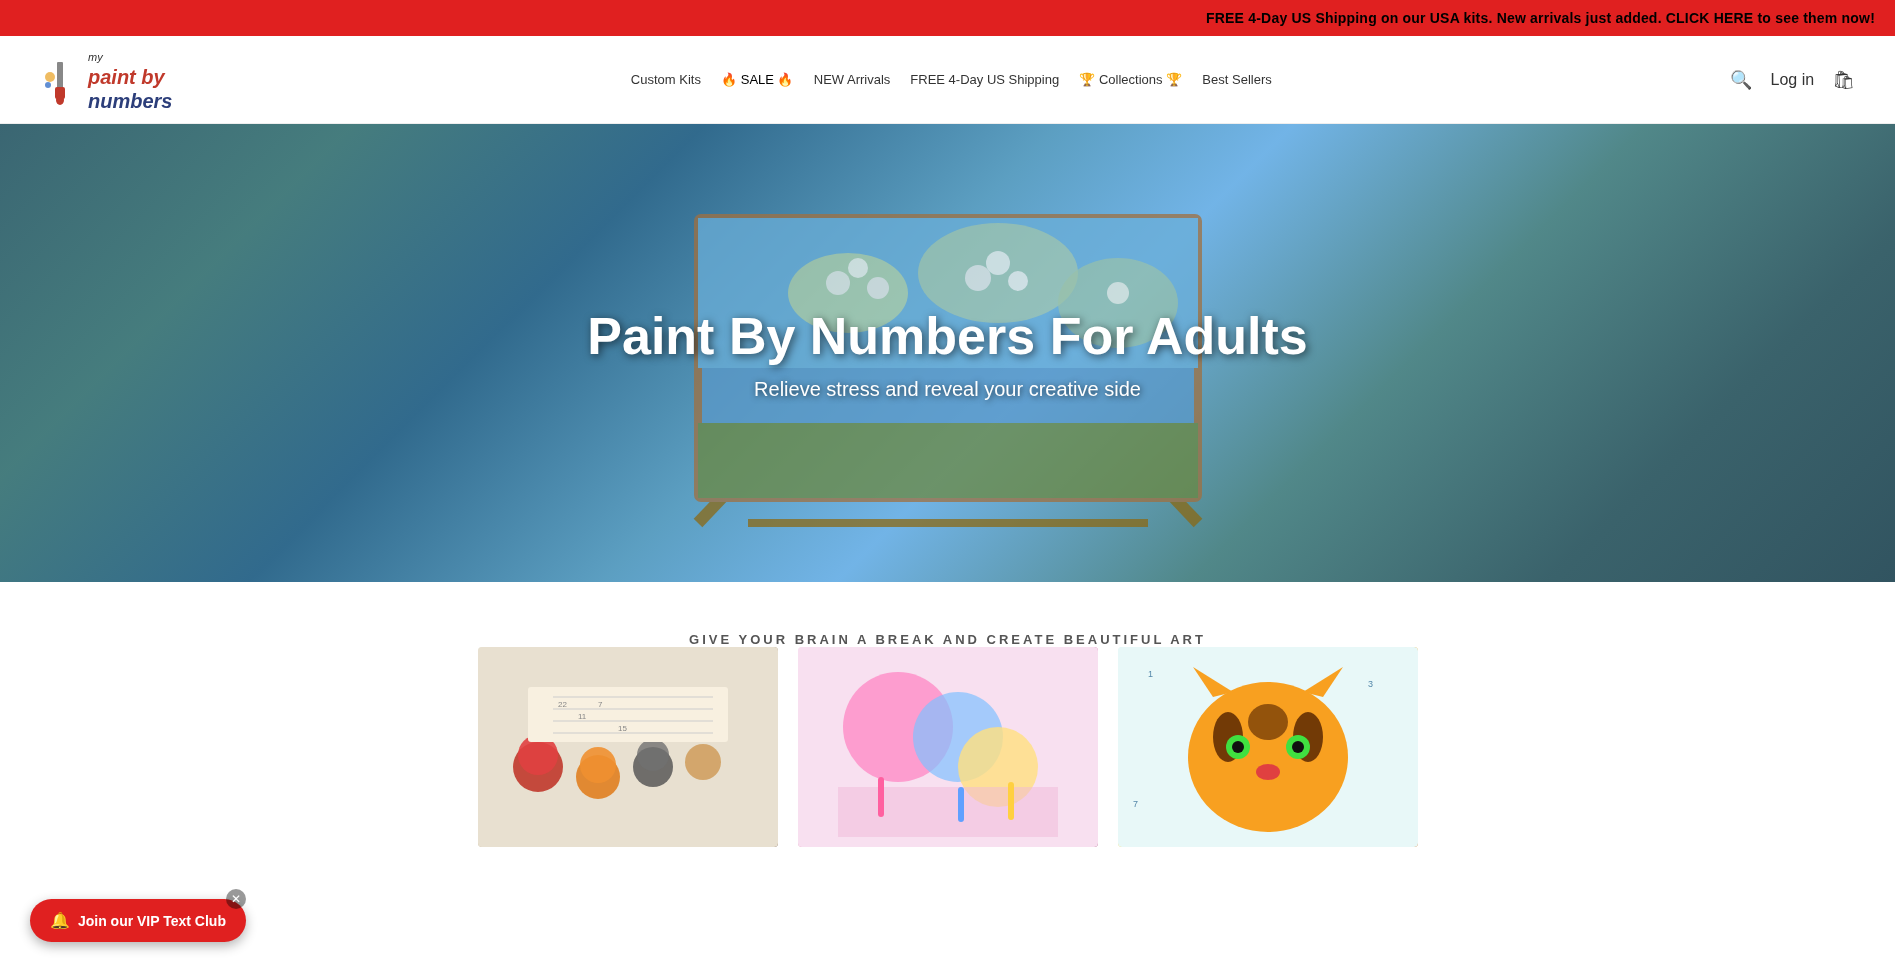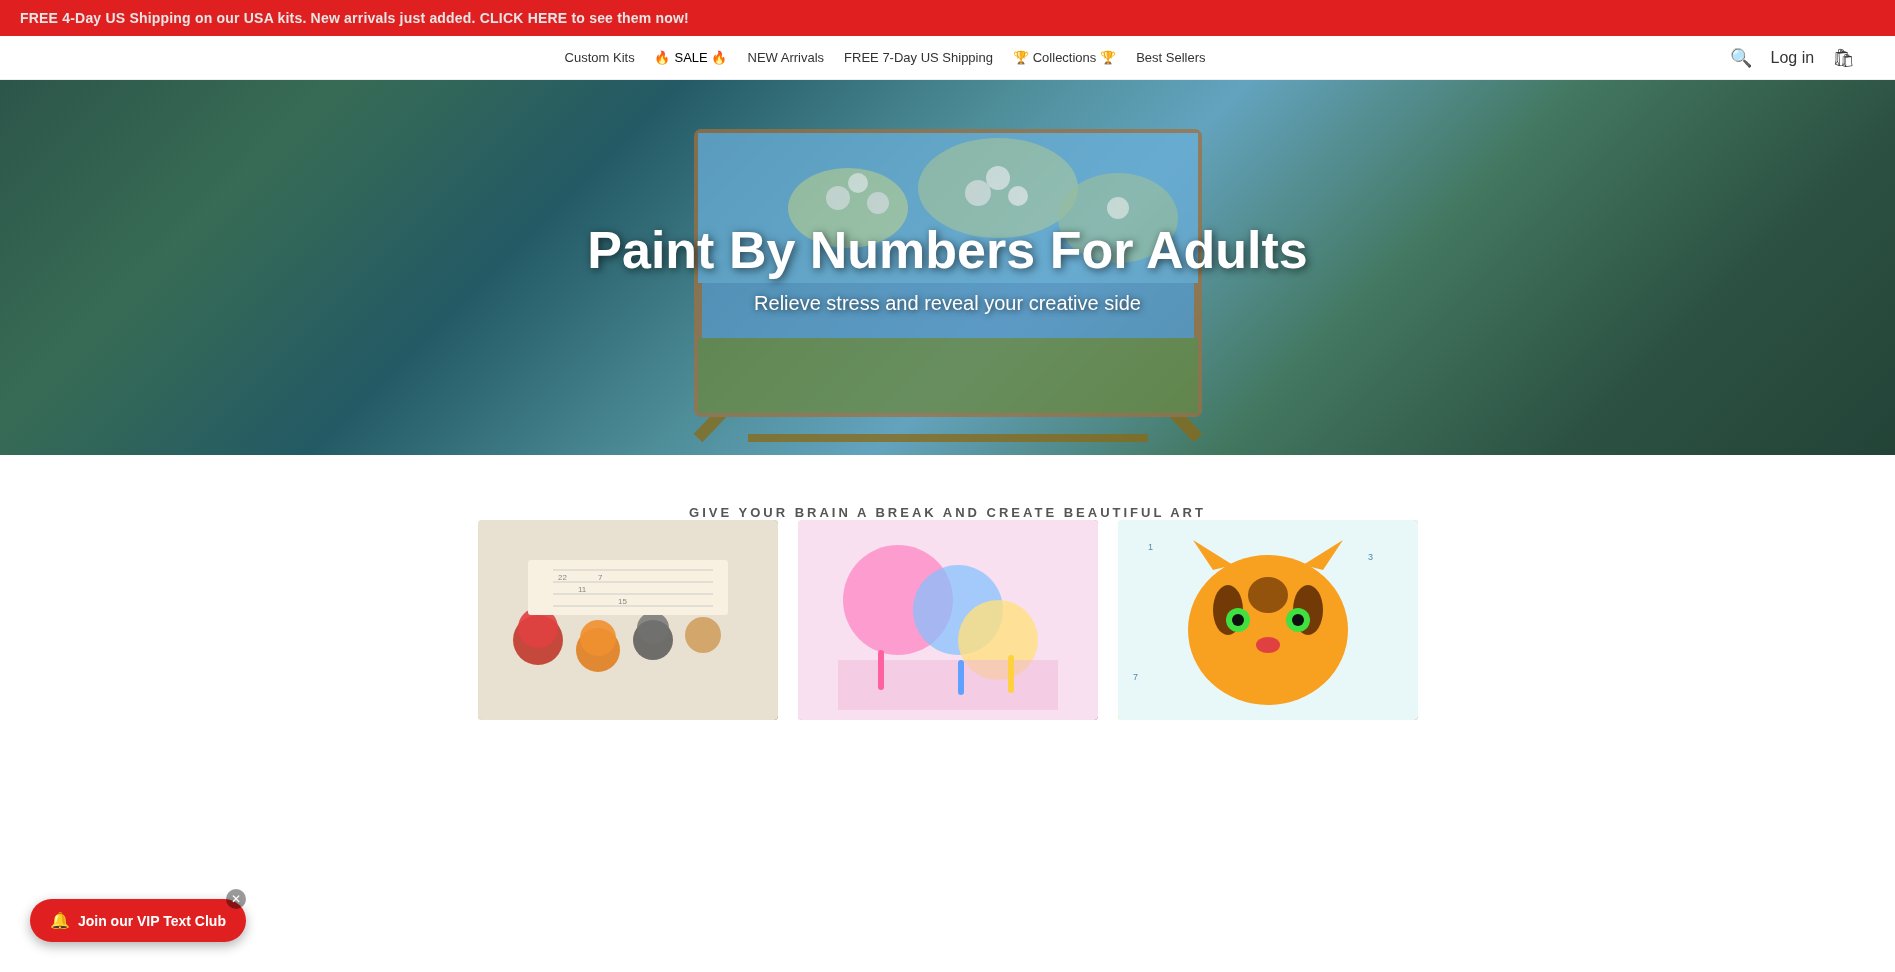--- a/index.html
+++ b/index.html
@@ -1,22 +1,22 @@
 <!DOCTYPE html>
 <html><head>
   <meta charset="utf-8">
   <style>
     * { margin: 0; padding: 0; box-sizing: border-box; }
     body { font-family: -apple-system, BlinkMacSystemFont, 'Segoe UI', Helvetica, Arial, sans-serif; background: #fff; overflow-x: hidden; }
 
     
     #announcement-bar {
       background: #e02020;
-      color: #e5e5e5;
-      text-align: left;
+      color: #000000;
+      text-align: right;
       padding: 10px 20px;
       font-size: 14px;
       font-weight: 600;
       cursor: pointer;
       letter-spacing: 0.2px;
     }
 
     
     #header {
       background: #fff;
@@ -122,23 +122,23 @@
       cursor: pointer;
       color: #333;
       display: flex;
       align-items: center;
     }
 
     
     #hero {
       position: relative;
       width: 100%;
-      height: 375px;
+      height: 458px;
       overflow: hidden;
-      background: #0c4a6e;
+      background: #3b82f6;
       display: flex;
       align-items: center;
       justify-content: center;
     }
 
     #hero-bg {
       position: absolute;
       inset: 0;
       background: linear-gradient(135deg,
         #3a5a3a 0%,
@@ -294,28 +294,44 @@
   </style>
 </head>
 <body>
 
 <div id="announcement-bar">
   <span>FREE 4-Day US Shipping on our USA kits. New arrivals just added. CLICK HERE to see them now!</span>
 </div>
 
 <header id="header">
 
+  <a id="logo-area" href="#">
+    <svg class="logo-svg" viewBox="0 0 40 55" xmlns="http://www.w3.org/2000/svg">
+
+      <rect x="17" y="10" width="6" height="28" rx="1" fill="#888"></rect>
+      <rect x="15" y="35" width="10" height="12" rx="2" fill="#c0392b"></rect>
+      <ellipse cx="20" cy="48" rx="4" ry="5" fill="#c0392b"></ellipse>
+
+      <circle cx="10" cy="25" r="5" fill="#e8a020" opacity="0.7"></circle>
+      <circle cx="8" cy="33" r="3" fill="#2060c0" opacity="0.7"></circle>
+    </svg>
+    <div id="logo-text-block">
+      <span id="logo-my">my</span>
+      <span id="logo-main">paint by</span>
+      <span id="logo-numbers">numbers</span>
+    </div>
+  </a>
 
   <nav id="nav-center">
 
     <div class="nav-row">
       <a class="nav-link" href="#">Custom Kits</a>
       <a class="nav-link sale" href="#">🔥 SALE 🔥</a>
       <a class="nav-link" href="#">NEW Arrivals</a>
-      <a class="nav-link" href="#">FREE 7-Day US Shipping</a>
+      <a class="nav-link" href="#">FREE 4-Day US Shipping</a>
       <a class="nav-link" href="#">🏆 Collections 🏆</a>
       <a class="nav-link" href="#">Best Sellers</a>
     </div>
 
 
   </nav>
 
   <div id="header-icons">
     <button class="header-icon-btn">
       <span style="font-size:18px;">🔍</span>

